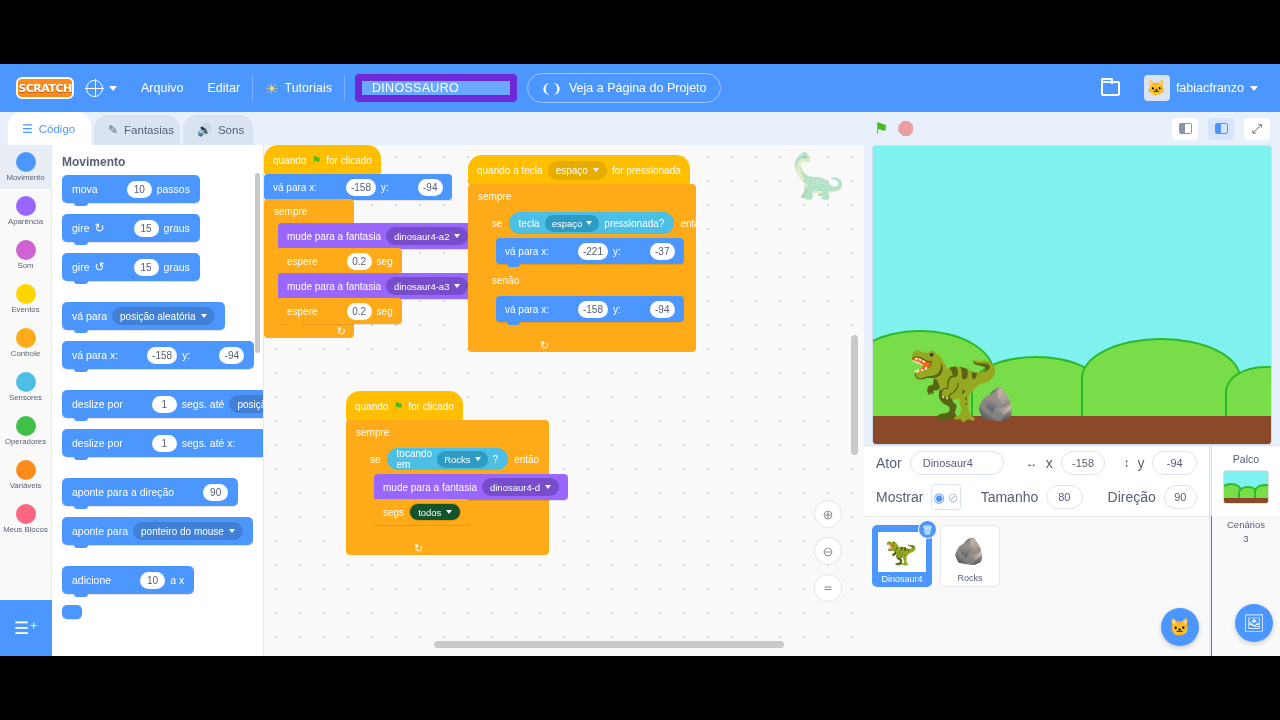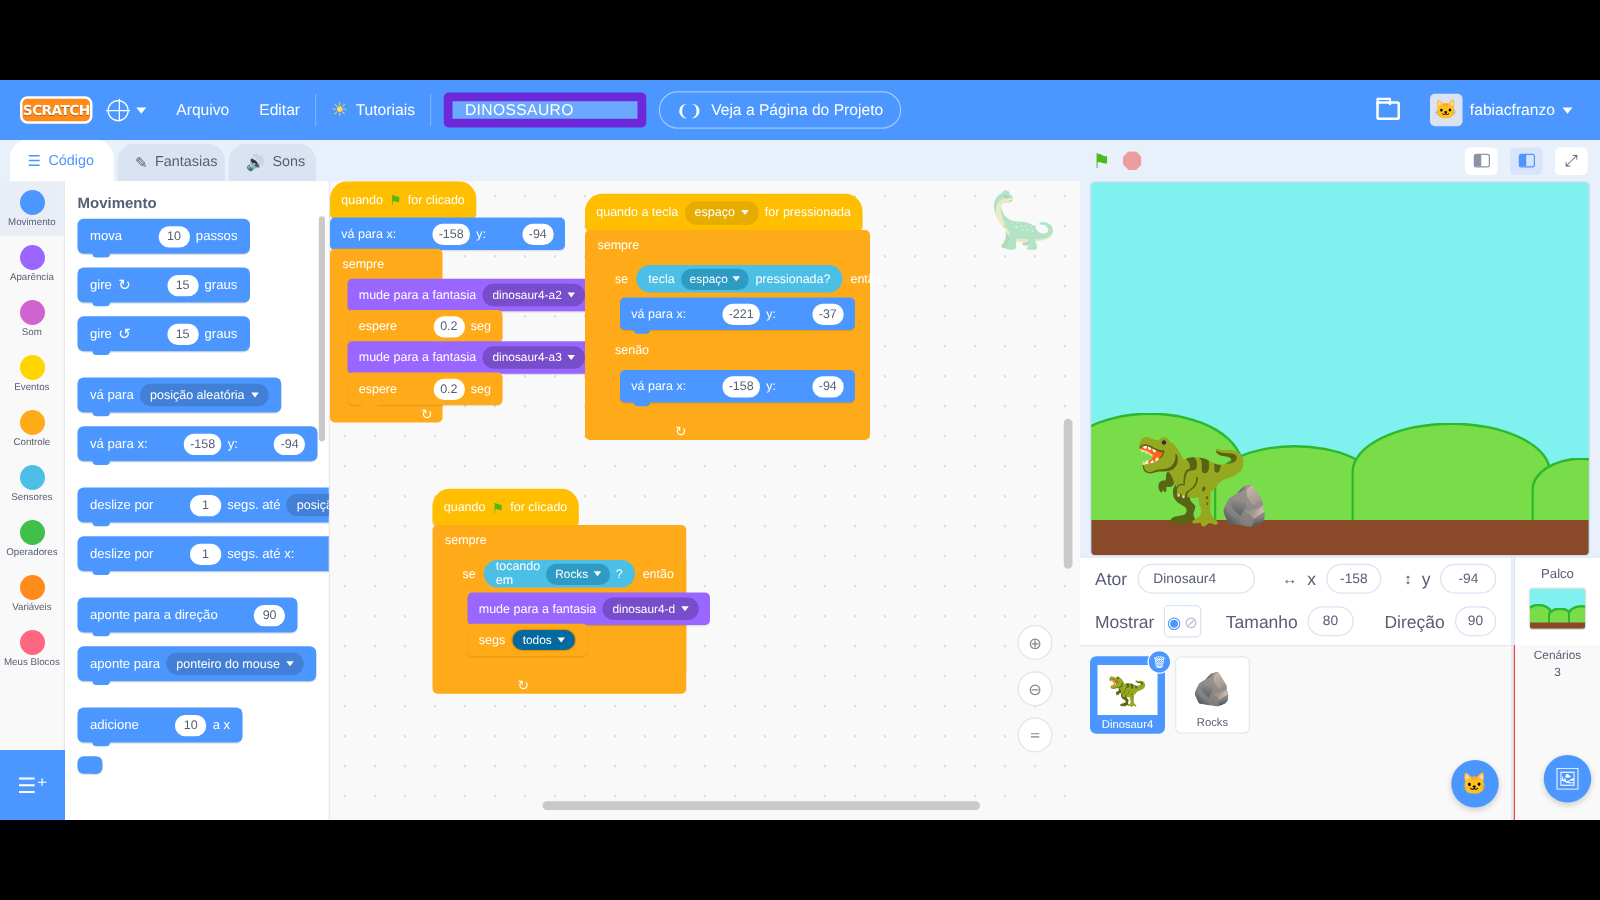--- a/index.html
+++ b/index.html
@@ -137,21 +137,21 @@
   .wrap-top { height: 24px; display: flex; align-items: center; padding: 0 10px; color:#fff; font-size:10px; }
   .wrap-body { margin-left: 14px; }
   .wrap-bot { height: 14px; display: flex; align-items: flex-end; justify-content: flex-start; padding-left: 0; position: relative; }
   .loop-arrow { position: absolute; right: 8px; bottom: 0px; color: #fff; font-size: 11px; }
   .hexfield {
     background: #4cbfe6; color: #fff; border-radius: 13px; height: 22px; display: inline-flex;
     align-items: center; gap: 5px; padding: 0 10px; font-size: 10px;
   }
   .hexfield .inner { background: #2e9bc4; border-radius: 10px; height: 17px; display: inline-flex; align-items: center; gap: 4px; padding: 0 7px; font-size: 9.5px; }
   .dd-looks { background: #774dcb; color: #fff; border-radius: 10px; height: 18px; display: inline-flex; align-items: center; gap: 5px; padding: 0 8px; font-size: 9.5px; }
-  .dd-ctrl { background: #0369a1; border: 1px solid #e69500; color: #fff; border-radius: 10px; height: 18px; display: inline-flex; align-items: center; gap: 5px; padding: 0 8px; font-size: 9.5px; }
+  .dd-ctrl { background: #14532d; border: 1px solid #e69500; color: #fff; border-radius: 10px; height: 18px; display: inline-flex; align-items: center; gap: 5px; padding: 0 8px; font-size: 9.5px; }
   .dd-event { background: #e6ac00; color: #fff; border-radius: 10px; height: 19px; display: inline-flex; align-items: center; gap: 5px; padding: 0 8px; font-size: 10px; }
   .flagico { color: #4cbb17; font-size: 11px; }
 
   
   #backpack {
     position: absolute; left: 0; bottom: 0; width: 864px; height: 30px; background: #fff;
     border-top: 1px solid #d9e3f2; display: flex; align-items: center; justify-content: center;
     font-size: 11.5px; color: #575e75;
   }
 

